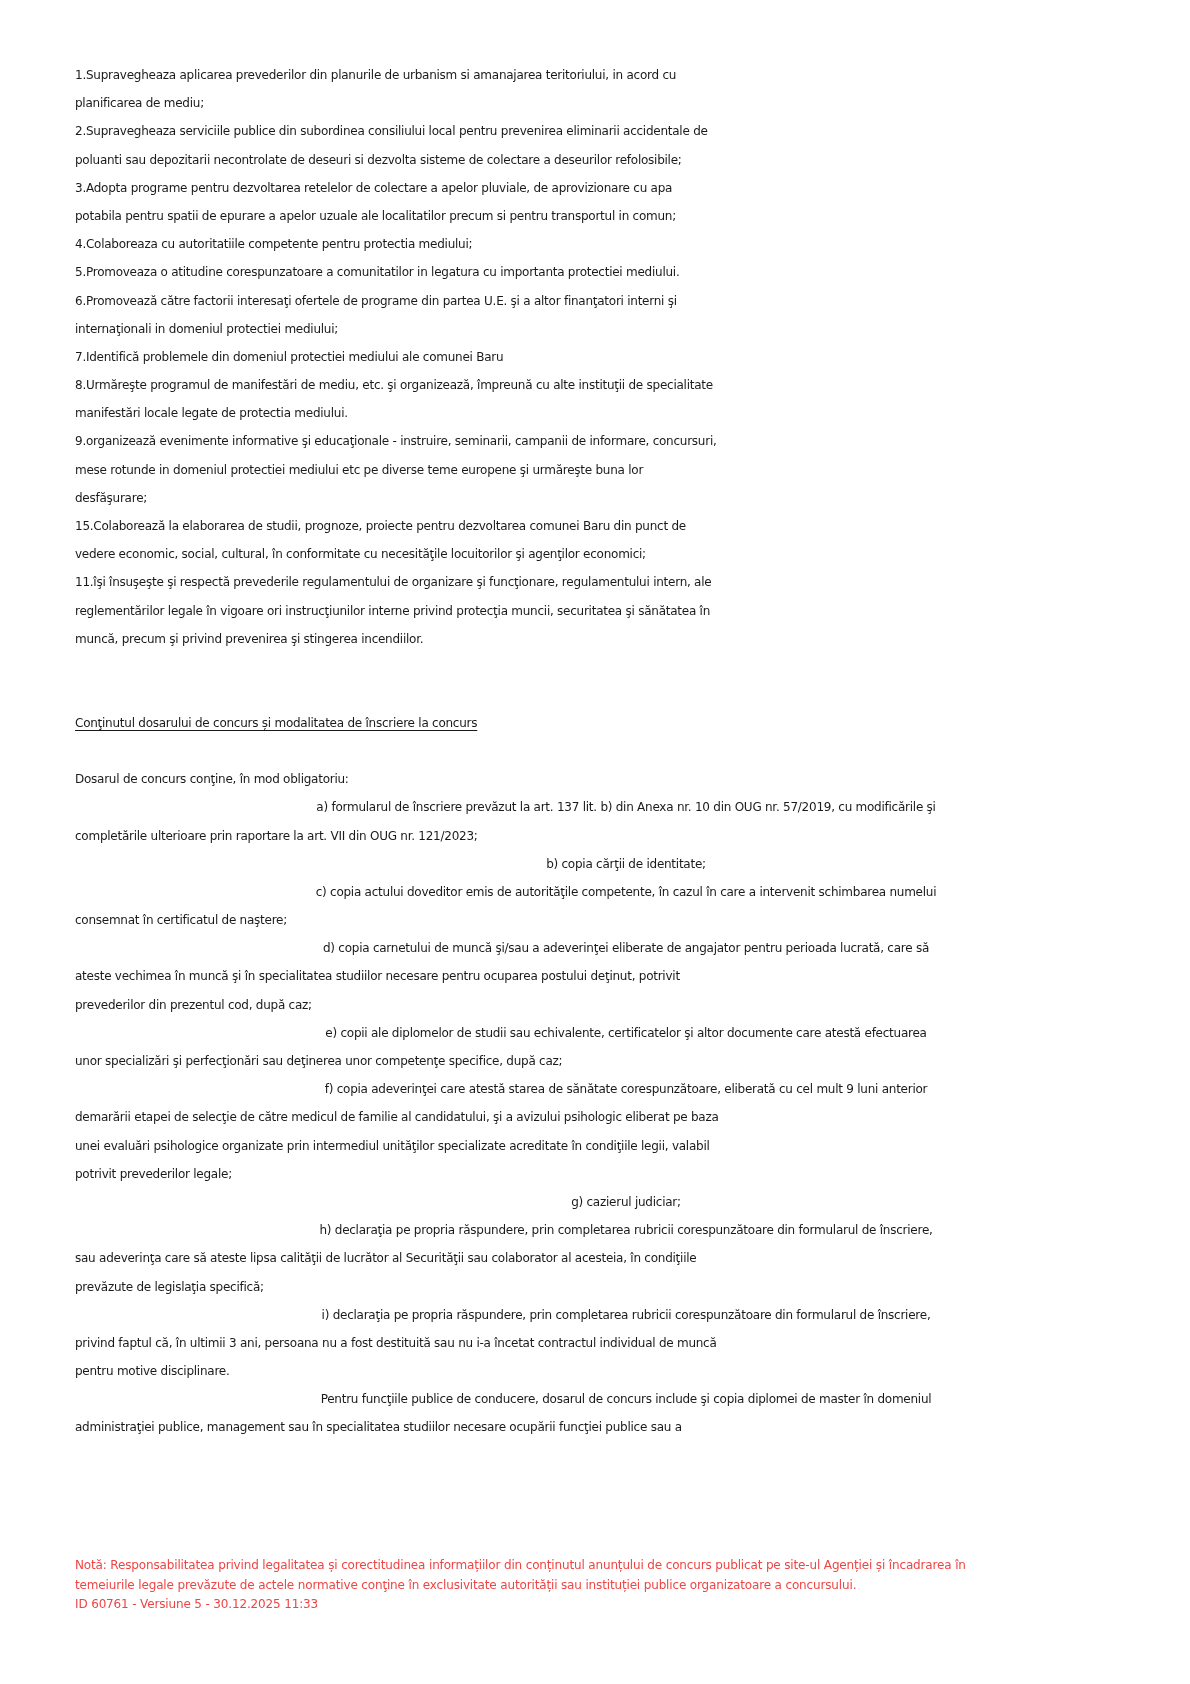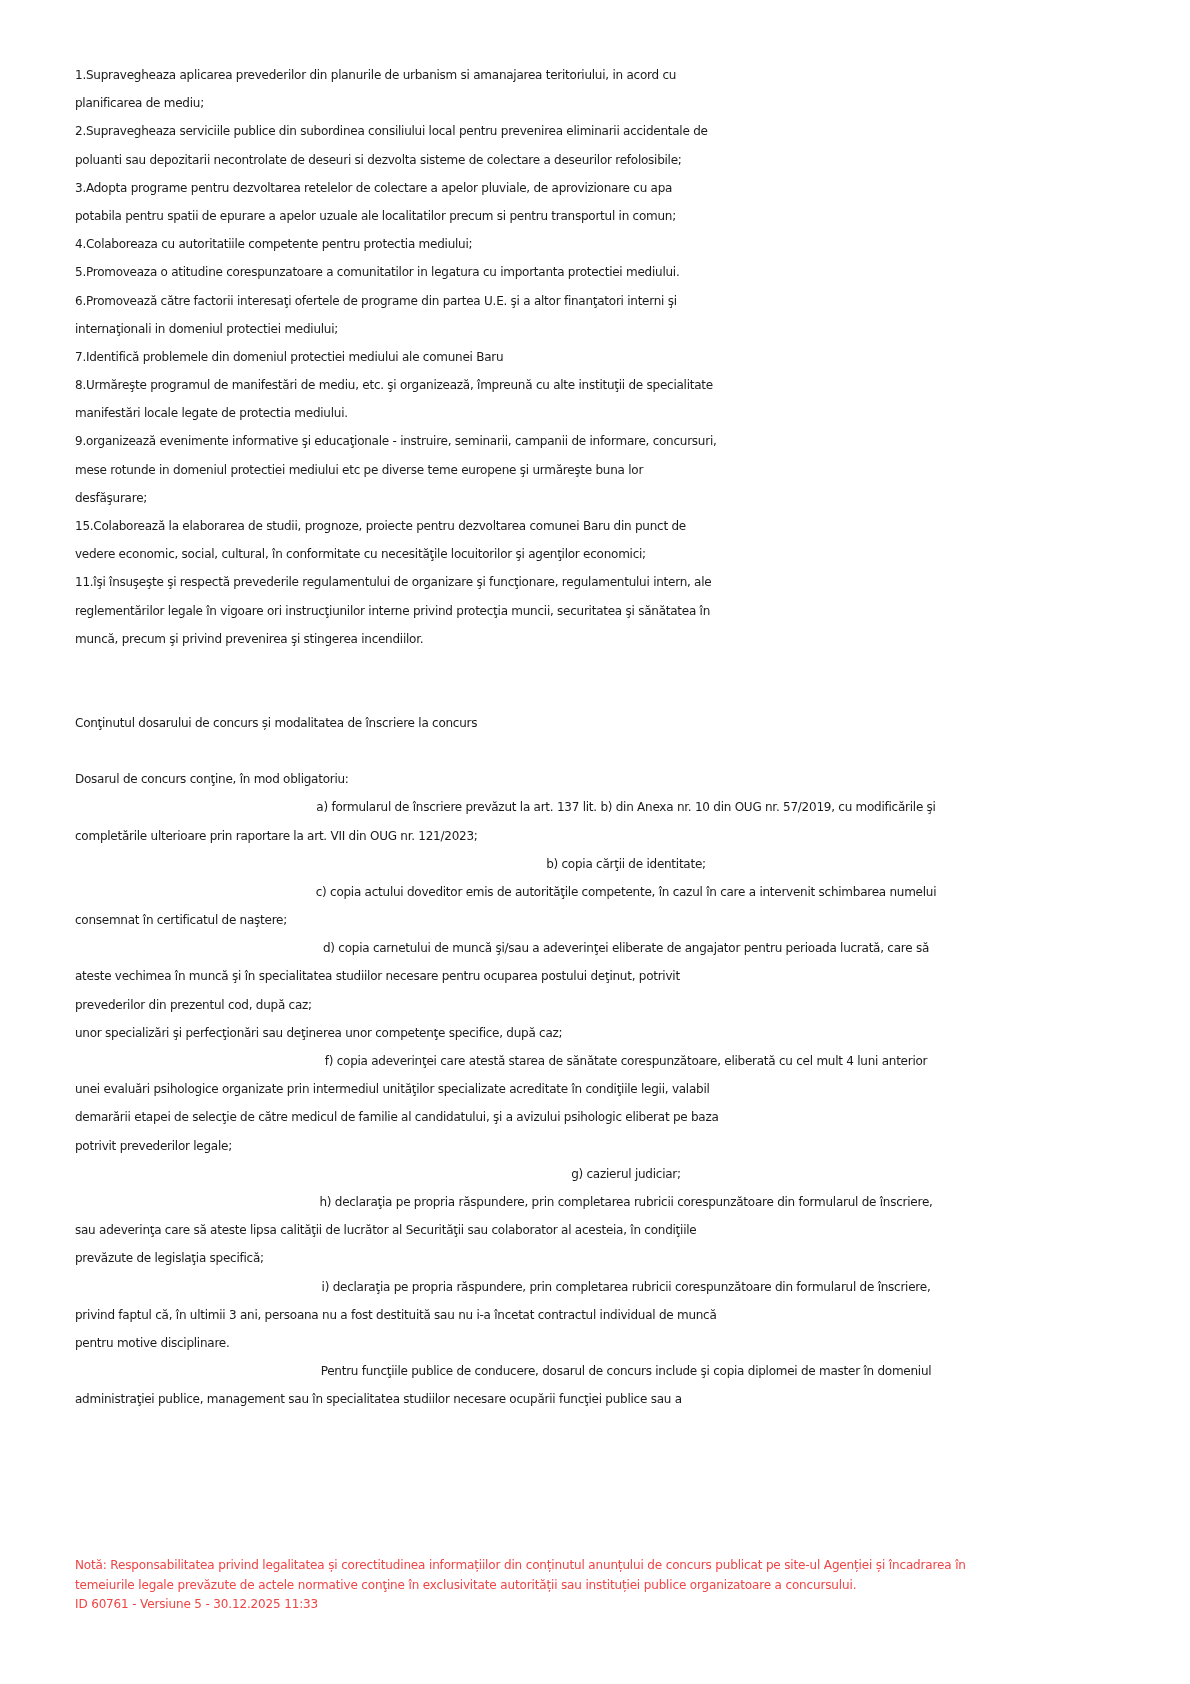--- a/index.html
+++ b/index.html
@@ -21,20 +21,21 @@
       display: block;
       white-space: nowrap;
       font-size: 12px;
       line-height: 28.2px;
       height: 28.2px;
       letter-spacing: -0.25px;
     }
     .indent { padding-left: 22px; text-align: center; }
     .heading-block { margin-top: 56px; }
     .heading {
+      text-decoration: underline;
       text-underline-offset: 3px;
       text-decoration-thickness: 1px;
     }
     .gap { height: 28px; }
     .footer {
       position: absolute;
       left: 75px;
       top: 1556px;
       width: 1090px;
     }
@@ -113,26 +114,27 @@
         <div>
           <span class="line indent">c) copia actului doveditor emis de autorităţile competente, în cazul în care a intervenit schimbarea numelui</span>
           <span class="line">consemnat în certificatul de naştere;</span>
         </div>
         <div>
           <span class="line indent">d) copia carnetului de muncă şi/sau a adeverinţei eliberate de angajator pentru perioada lucrată, care să</span>
           <span class="line">ateste vechimea în muncă şi în specialitatea studiilor necesare pentru ocuparea postului deţinut, potrivit</span>
           <span class="line">prevederilor din prezentul cod, după caz;</span>
         </div>
         <div>
+          <span class="line indent">e) copii ale diplomelor de studii sau echivalente, certificatelor şi altor documente care atestă efectuarea</span>
           <span class="line">unor specializări şi perfecţionări sau deţinerea unor competenţe specifice, după caz;</span>
         </div>
         <div>
-          <span class="line indent">f) copia adeverinţei care atestă starea de sănătate corespunzătoare, eliberată cu cel mult 4 luni anterior</span>
+          <span class="line indent">f) copia adeverinţei care atestă starea de sănătate corespunzătoare, eliberată cu cel mult 9 luni anterior</span>
+          <span class="line">demarării etapei de selecţie de către medicul de familie al candidatului, şi a avizului psihologic eliberat pe baza</span>
           <span class="line">unei evaluări psihologice organizate prin intermediul unităţilor specializate acreditate în condiţiile legii, valabil</span>
-          <span class="line">demarării etapei de selecţie de către medicul de familie al candidatului, şi a avizului psihologic eliberat pe baza</span>
           <span class="line">potrivit prevederilor legale;</span>
         </div>
         <div>
           <span class="line indent">g) cazierul judiciar;</span>
         </div>
         <div>
           <span class="line indent">h) declaraţia pe propria răspundere, prin completarea rubricii corespunzătoare din formularul de înscriere,</span>
           <span class="line">sau adeverinţa care să ateste lipsa calităţii de lucrător al Securităţii sau colaborator al acesteia, în condiţiile</span>
           <span class="line">prevăzute de legislaţia specifică;</span>
         </div>

